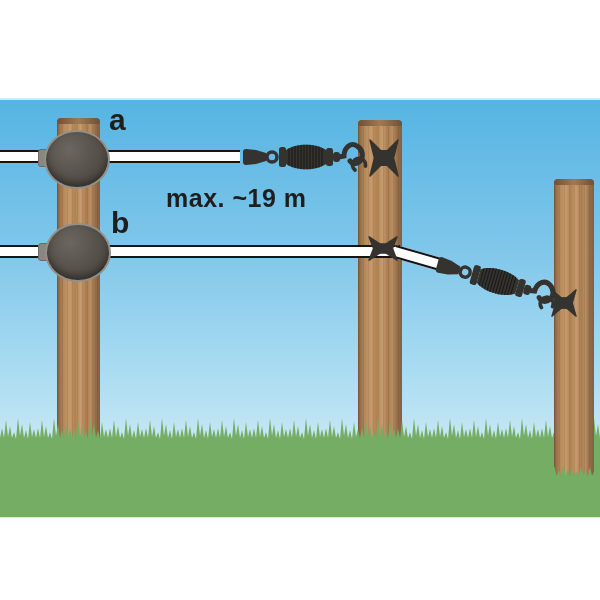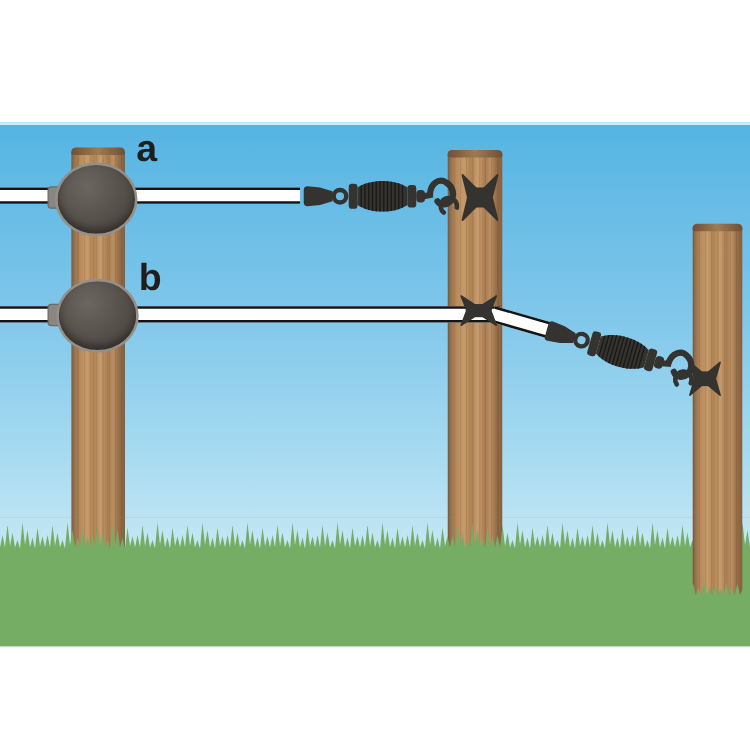--- a/index.html
+++ b/index.html
@@ -126,14 +126,15 @@
   </div>
   <svg class="abs anchor-bottom" width="30" height="25" viewBox="0 0 30 38" preserveAspectRatio="none">
     <use href="#gate-anchor"></use>
   </svg>
   <svg class="abs anchor-right" width="26" height="28" viewBox="0 0 30 38" preserveAspectRatio="none">
     <use href="#gate-anchor"></use>
   </svg>
 
   <div class="abs lbl lbl-a">a</div>
   <div class="abs lbl lbl-b">b</div>
+  <div class="abs lbl lbl-dist">max. ~19 m</div>
 
 </div>
 
 </body></html>

